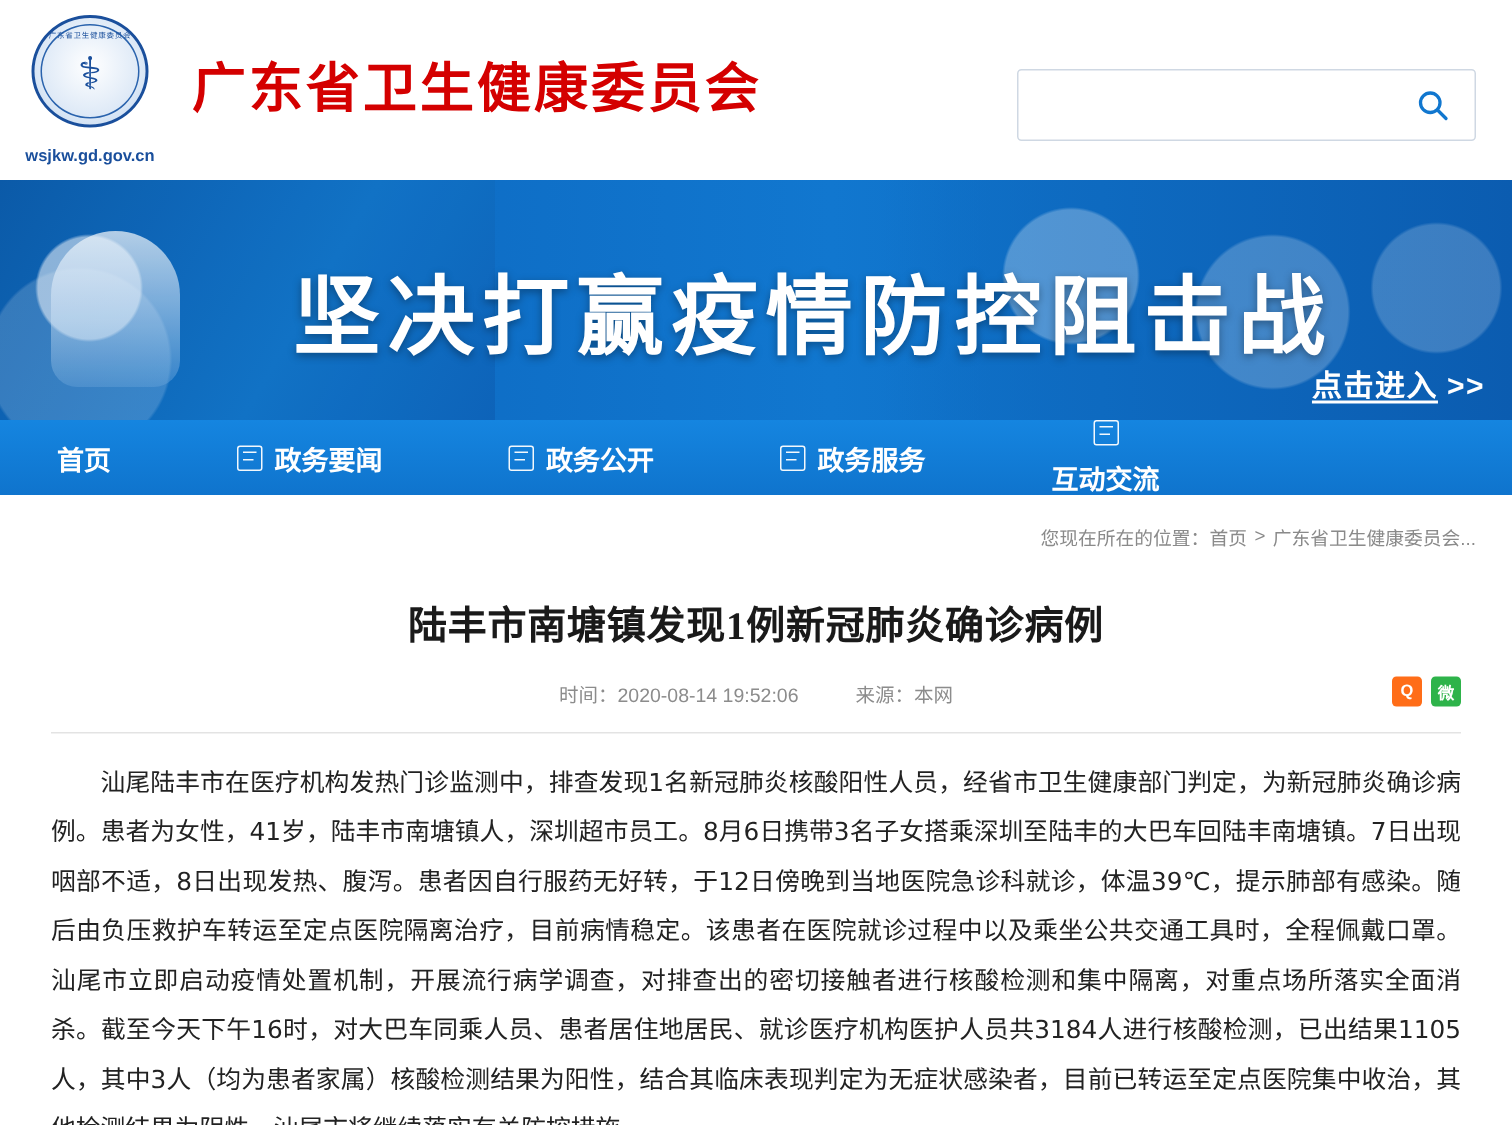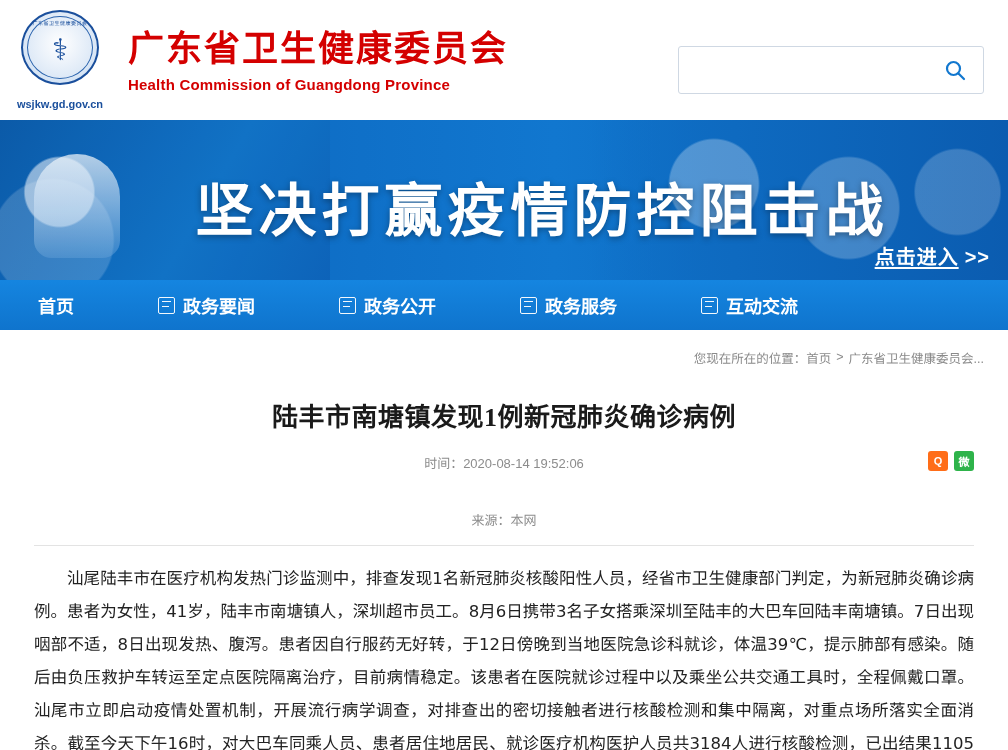--- a/index.html
+++ b/index.html
@@ -125,21 +125,21 @@
     display:flex; align-items:center;
     padding-left: 38px;
     color:#fff;
   }
   .nav-item {
     display:flex; align-items:center; gap:8px;
     color:#ffffff; font-size: 18px; font-weight: bold;
     margin-right: 84px; cursor:pointer; white-space:nowrap;
     font-family:"DejaVu Sans","Liberation Sans",sans-serif;
   }
-  .nav-item:last-child { margin-right:17px; }
+  .nav-item:last-child { margin-right:17px;flex-direction:column; }
   .nav-ico {
     width:17px; height:17px; border:1.6px solid #ffffff; border-radius:2px;
     display:inline-block; position:relative; opacity:.95;
   }
   .nav-ico:before {
     content:""; position:absolute; left:3px; top:3px; right:3px; height:1.6px; background:#fff;
   }
   .nav-ico:after {
     content:""; position:absolute; left:3px; top:8px; right:5px; height:1.6px; background:#fff;
   }
@@ -158,21 +158,21 @@
   
   .article { padding: 0 34px; }
   .art-title {
     text-align:center; font-size: 26px; font-weight:bold; color:#1a1a1a;
     letter-spacing: .5px; margin-top: 12px;
     font-family:Liberation Serif, serif;
   }
   .art-meta {
     position:relative;
     display:flex; align-items:center; justify-content:center; gap: 38px;
-    margin-top: 20px; font-size: 13px; color:#8c8c8c;flex-direction:column;
+    margin-top: 20px; font-size: 13px; color:#8c8c8c;
   }
   .art-meta .share {
     position:absolute; right: 0; top: -2px; display:flex; gap:6px;
   }
   .share-ico {
     width: 20px; height: 20px; border-radius: 3px;
     display:flex; align-items:center; justify-content:center;
     font-size: 11px; color:#fff; font-weight:bold;
   }
   .share-ico.s1 { background:#ff6d18; }
@@ -196,21 +196,20 @@
       <div class="logo-emblem">
         <div class="ring"></div>
         <div class="arc-top">广东省卫生健康委员会</div>
         <div class="snake">⚕</div>
       </div>
       <div class="logo-url">wsjkw.gd.gov.cn</div>
     </div>
 
     <div class="titles">
       <div class="title-cn">广东省卫生健康委员会</div>
-      <div class="title-en">Health Commission of Guangdong Province</div>
     </div>
 
     <div class="search-box">
       <input class="search-input" type="text" placeholder="" style="">
       <button class="search-btn">
         <svg width="24" height="24" viewBox="0 0 24 24" fill="none" stroke="#1177cf" stroke-width="2.2">
           <circle cx="10.5" cy="10.5" r="6.5"></circle>
           <line x1="15.5" y1="15.5" x2="21" y2="21" stroke-linecap="round"></line>
         </svg>
       </button>

